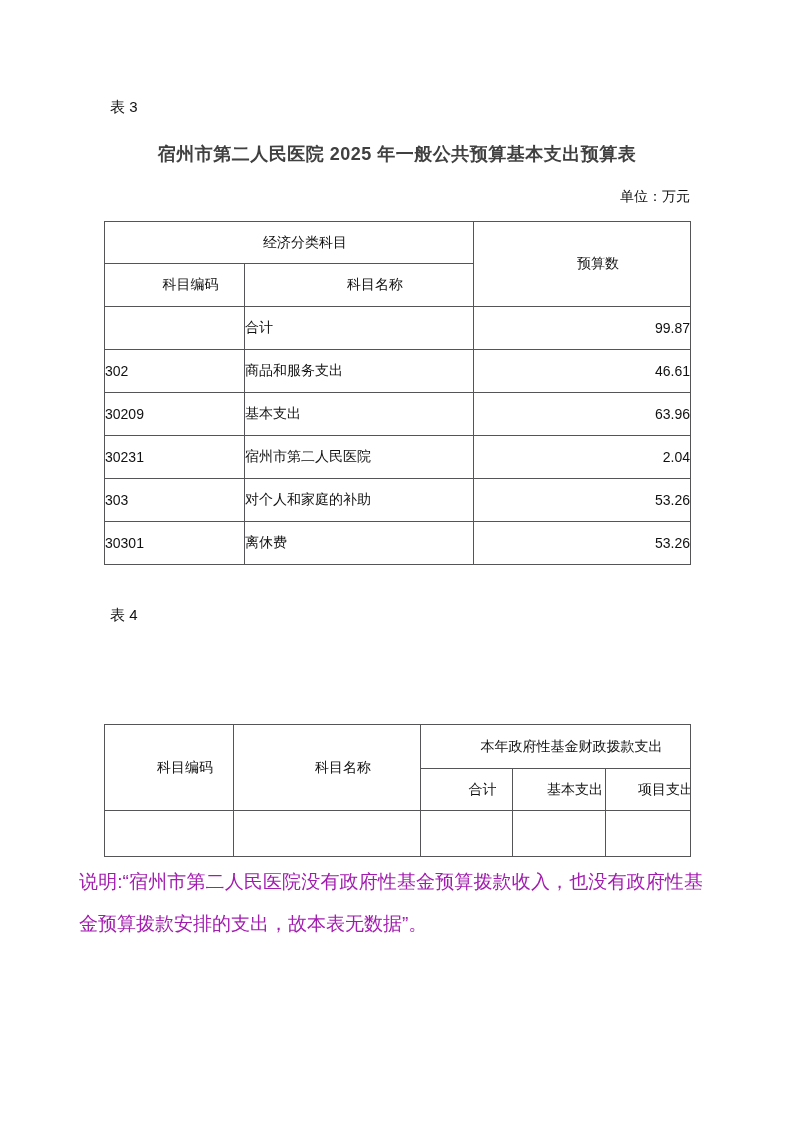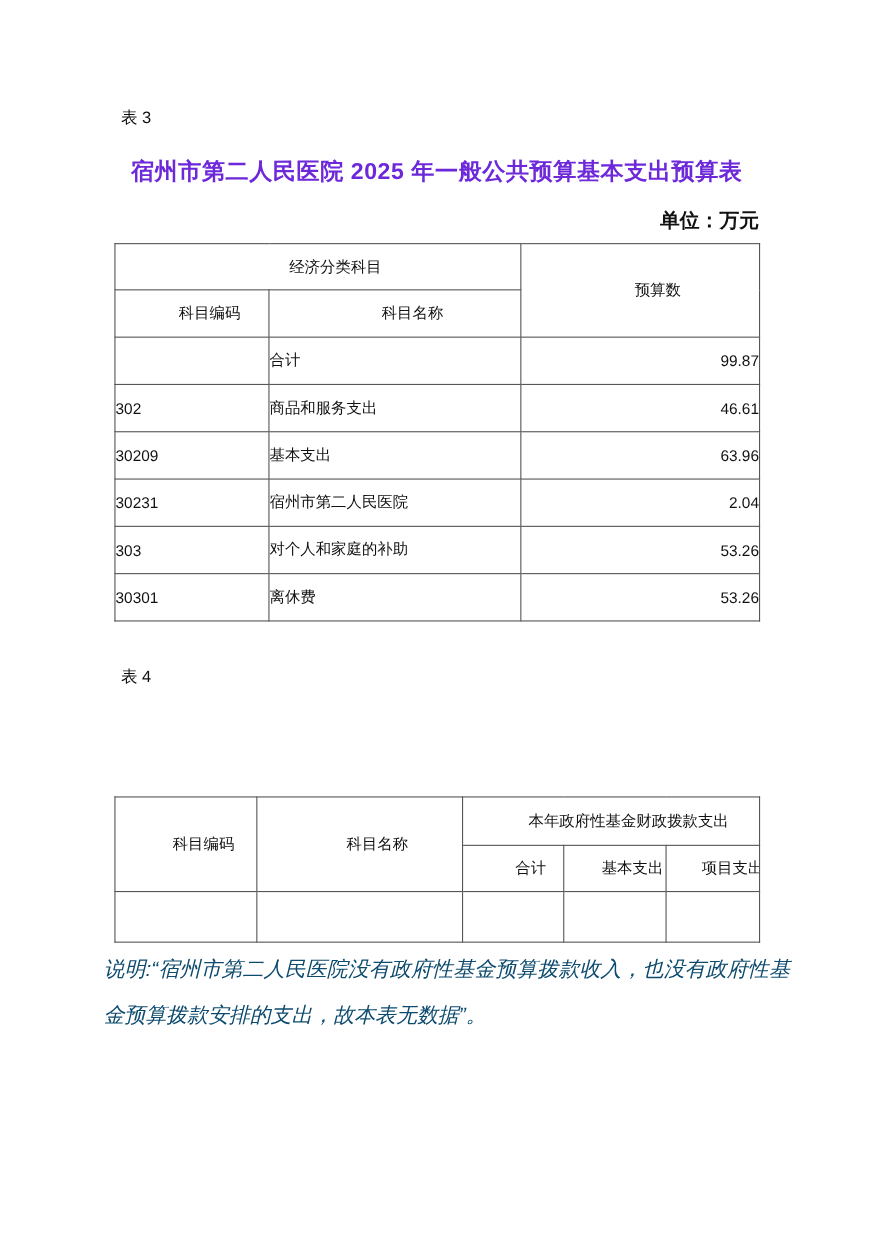--- a/index.html
+++ b/index.html
@@ -20,33 +20,33 @@
     position: absolute;
     left: 110px;
     font-size: 15px;
     color: #111;
   }
   .tbl-title {
     position: absolute;
     left: 104px;
     width: 586px;
     text-align: center;
-    font-size: 21px;
+    font-size: 18px;
     font-weight: bold;
-    color: #6d28d9;
+    color: #404040;
     margin: 0;
     letter-spacing: 0.5px;
   }
   .tbl-unit {
     position: absolute;
     left: 104px;
     width: 586px;
     text-align: right;
-    font-size: 18px;
-    font-weight: 700;
+    font-size: 14px;
+    font-weight: 400;
     color: #111;
   }
   table.budget {
     position: absolute;
     left: 104px;
     border-collapse: collapse;
     table-layout: fixed;
     width: 586px;
     font-size: 14px;
     color: #111;
@@ -71,28 +71,27 @@
   #table4 .hrow2 th { height: 41px; }
   #table4 tbody td { height: 45px; }
   #t3-label { top: 98px; }
   #t3-title { top: 142px; }
   #t3-unit  { top: 188px; }
   #t4-label { top: 606px; }
   #t4-title { top: 650px; }
   #t4-unit  { top: 696px; }
   .note {
     position: absolute;
-    left: 94px;
+    left: 79px;
     top: 861px;
     width: 624px;
     font-size: 19px;
     line-height: 42px;
-    color: #0c4a6e;
+    color: #a21caf;
     text-align: justify;
-    font-style: italic;
   }
   .page-number {
     position: absolute;
     top: 1044px;
     left: 617px;
     width: 100px;
     text-align: center;
     font-size: 17px;
     color: #111;
     word-spacing: 8px;

